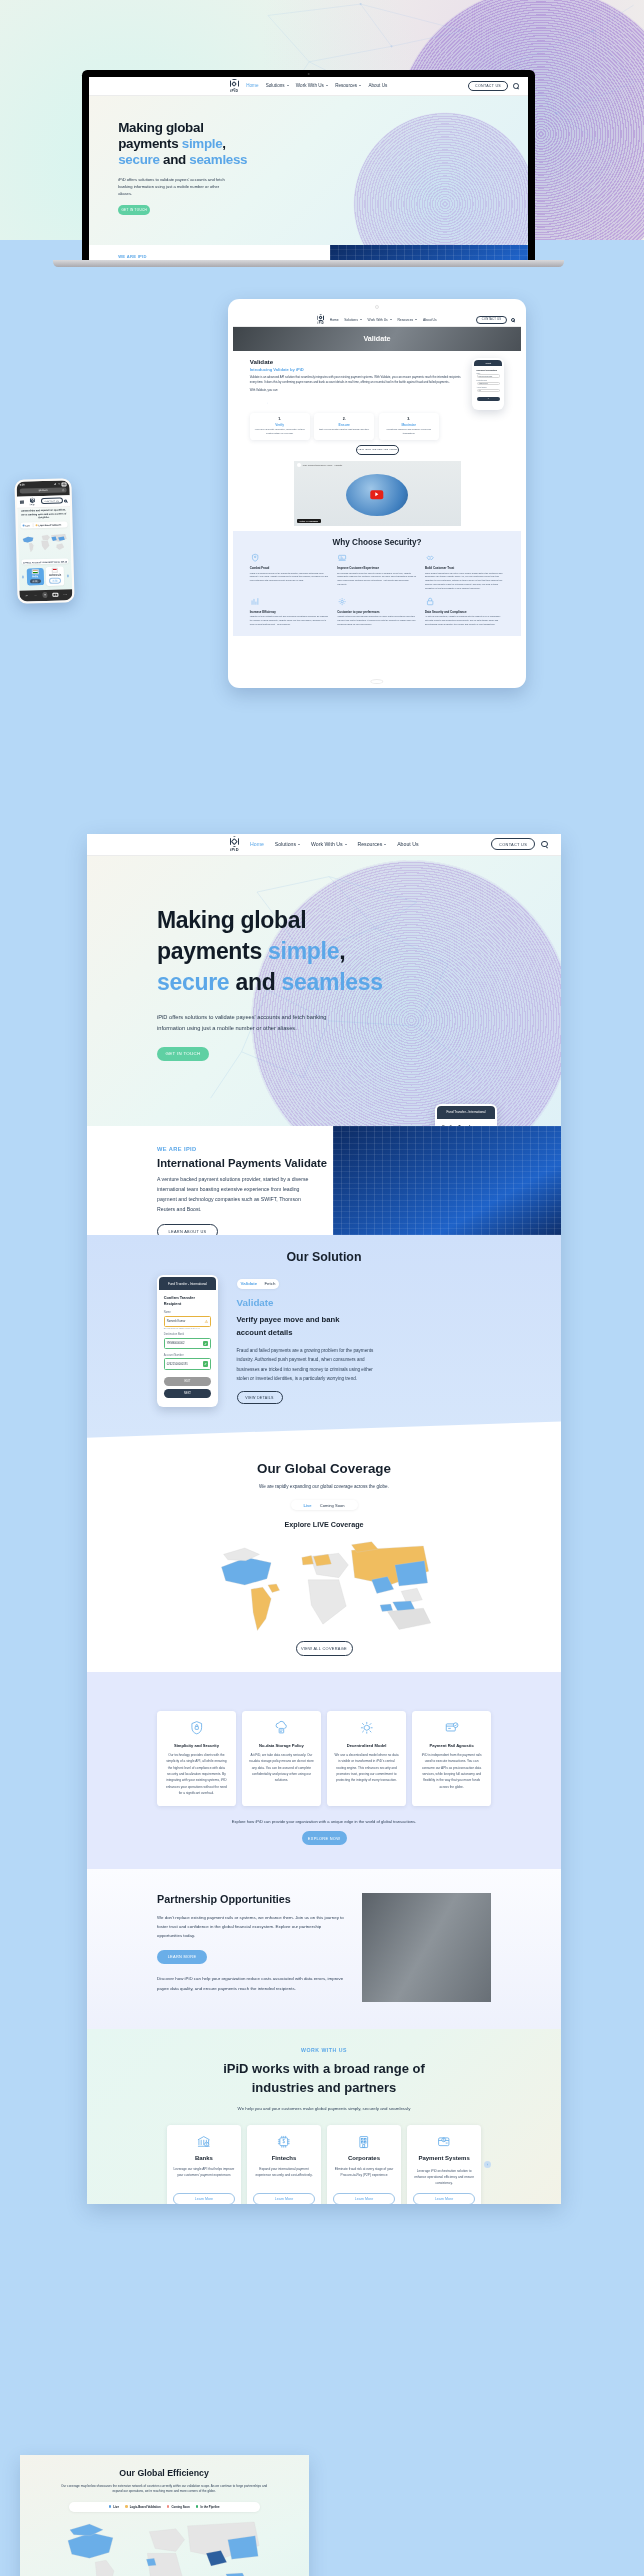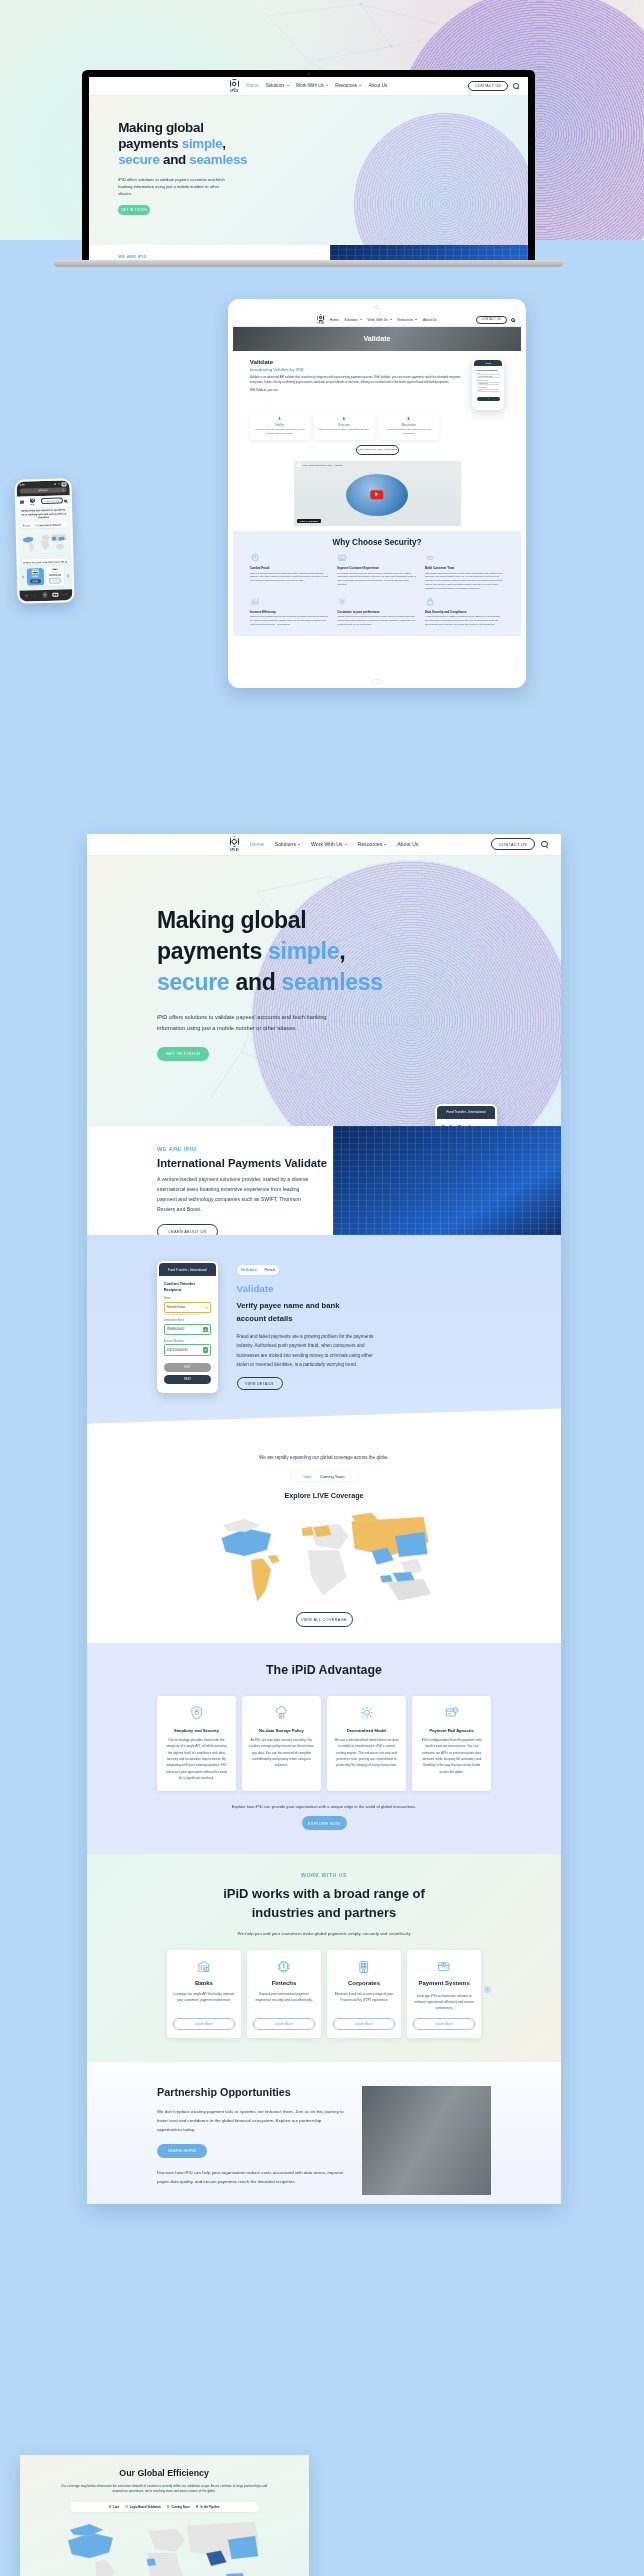--- a/index.html
+++ b/index.html
@@ -508,20 +508,21 @@
     <div style="width:52%;padding:20.6px 0 0 70px;">
       <div style="font-size:5.7px;font-weight:700;color:#5ba7e8;letter-spacing:0.4px;">WE ARE IPID</div>
       <div style="font-size:11.3px;font-weight:800;color:#16202c;margin-top:4.6px;">International Payments Validate</div>
       <div style="font-size:5.2px;color:#31435a;line-height:1.95;margin-top:5.2px;width:155px;">A venture backed payment solutions provider, started by a diverse international team boasting extensive experience from leading payment and technology companies such as SWIFT, Thomson Reuters and Boost.</div>
       <div class="btn-outline" style="width:61px;padding:4.1px 0;font-size:3.9px;margin-top:9.3px;">LEARN ABOUT US</div>
     </div>
     <div class="img-city" style="width:48%;"></div>
   </div>
 
   <div style="background:linear-gradient(180deg,#cfe0fa,#d6e6fb);padding:15.5px 0 31px;position:relative;clip-path:polygon(0 0,100% 0,100% 92%,0 100%);">
+    <div class="sectiontitle" style="font-size:12.4px;">Our Solution</div>
     <div style="display:flex;gap:18.5px;padding:11.3px 70px 0;">
       <div class="phonemock" style="width:61px;align-self:flex-start;">
         <div class="bar" style="font-size:3.1px;padding:4.6px 0 4.1px;">Fund Transfer - International</div>
         <div class="body" style="padding:5.2px 4.6px 6.2px;">
           <div style="font-size:3.9px;font-weight:700;color:#16202c;line-height:1.35;margin-bottom:5.2px;">Confirm Transfer Recipient</div>
           <div style="font-size:2.7px;color:#6b7a88;">Name</div>
           <div class="fld" style="border-color:#e6b23d;padding:2.1px;margin:1.5px 0 0.5px;">
             <span style="font-size:2.7px;color:#32404e;">Ramesh Kumar</span>
             <span style="color:#e6a62d;font-size:4.1px;">⚠</span>
           </div>
@@ -539,28 +540,29 @@
           <div style="background:#9a9a9a;color:#fff;border-radius:6.2px;text-align:center;font-size:2.6px;padding:3.1px 0;margin-bottom:3.1px;">EDIT</div>
           <div style="background:#2b3b4e;color:#fff;border-radius:6.2px;text-align:center;font-size:2.6px;padding:3.1px 0;">NEXT</div>
         </div>
       </div>
       <div style="flex:1;padding-top:3.1px;">
         <div style="background:#fff;border-radius:8.2px;display:inline-flex;padding:2.6px 4.1px;gap:7.2px;box-shadow:0 0.5px 2.6px rgba(0,0,0,.07);">
           <span style="font-size:4.4px;font-weight:700;color:#5ba7e8;">Validate</span>
           <span style="font-size:4.4px;color:#2b3b4e;">Fetch</span>
         </div>
         <div style="font-size:9.8px;font-weight:800;color:#6aaee8;margin-top:8.2px;">Validate</div>
-        <div style="font-size:7.7px;font-weight:700;color:#16202c;margin-top:6.2px;line-height:1.6;width:118px;">Verify payee name and bank account details</div>
+        <div style="font-size:7.7px;font-weight:700;color:#16202c;margin-top:6.2px;line-height:1.6;width:118px;">Verify payee move and bank account details</div>
         <div style="font-size:4.6px;color:#31435a;line-height:2.0;margin-top:7.2px;width:149px;">Fraud and failed payments are a growing problem for the payments industry. Authorised push payment fraud, when consumers and businesses are tricked into sending money to criminals using either stolen or invented identities, is a particularly worrying trend.</div>
         <div class="btn-outline" style="width:46px;padding:3.6px 0;font-size:3.6px;margin-top:8.2px;">VIEW DETAILS</div>
       </div>
     </div>
   </div>
 
   <div class="hexbg" style="background:#fff;padding:23px 0 15.5px;">
+    <div class="sectiontitle" style="font-size:13.4px;">Our Global Coverage</div>
     <div style="text-align:center;font-size:4.6px;color:#31435a;margin-top:8.2px;">We are rapidly expanding our global coverage across the globe.</div>
     <div style="background:#fff;border-radius:8.2px;display:flex;width:67px;margin:11.3px auto 0;padding:2.6px 5.2px;gap:8.2px;justify-content:center;box-shadow:0 0.5px 2.6px rgba(0,0,0,.08);">
       <span style="font-size:4.1px;color:#5ba7e8;font-weight:700;">Live</span>
       <span style="font-size:4.1px;color:#2b3b4e;">Coming Soon</span>
     </div>
     <div class="sectiontitle" style="font-size:7.2px;margin-top:9.3px;">Explore LIVE Coverage</div>
     <svg viewBox="0 0 420 190" style="width:222px;height:103px;display:block;margin:4.1px auto 0;">
       <g stroke="#cfcfcf" stroke-width=".5">
         <path d="M16 62 L64 44 L110 54 L102 84 L60 96 L24 88 Z" fill="#6aaee8"></path>
         <path d="M20 38 L60 26 L88 38 L62 50 L28 48 Z" fill="#e8e8e8"></path>
@@ -577,21 +579,20 @@
         <path d="M340 128 L374 126 L384 146 L352 150 Z" fill="#6aaee8"></path>
         <path d="M316 134 L336 132 L340 144 L320 146 Z" fill="#6aaee8"></path>
         <path d="M330 146 L398 140 L412 168 L352 180 Z" fill="#e0e0e0"></path>
         <path d="M262 20 L300 14 L312 28 L272 34 Z" fill="#f0bd5f"></path>
       </g>
     </svg>
     <div class="btn-outline" style="width:57px;padding:4.1px 0;font-size:3.9px;margin:5.2px auto 0;">VIEW ALL COVERAGE</div>
   </div>
 
   <div style="background:#e3e9fd;padding:20.6px 0 24px;">
-    <div class="sectiontitle" style="font-size:12.4px;">The iPiD Advantage</div>
     <div style="display:flex;gap:6.2px;padding:18.5px 70px 0;">
       <div class="card" style="flex:1;padding:9.3px 6.7px;text-align:center;">
         <svg width="15.5" height="15.5" viewBox="0 0 24 24" fill="none" stroke="#5ba7e8" stroke-width="1.2">
             <path d="M12 2.5l7.5 3v6.5c0 5-3.2 8.3-7.5 9.5-4.3-1.2-7.5-4.5-7.5-9.5V5.5z"></path>
             <rect x="9.5" y="10" width="5" height="4.5" rx=".8"></rect>
             <path d="M10.5 10V8.6a1.5 1.5 0 013 0V10"></path>
           </svg>
         <div style="font-size:4.1px;font-weight:700;color:#16202c;margin:5.2px 0 4.1px;">Simplicity and Security</div>
         <div style="font-size:3.2px;color:#41536a;line-height:2.0;">Our technology provides clients with the simplicity of a single API, all while ensuring the highest level of compliance with data security and localization requirements. By integrating with your existing systems, iPiD enhances your operations without the need for a significant overhaul.</div>
       </div>
@@ -618,20 +619,31 @@
             <path d="M3.5 9.5h14M6.5 13h4"></path>
             <circle cx="18" cy="8" r="3.6" fill="#fff"></circle>
             <path d="M16.4 8l1.2 1.2 2.2-2.4"></path>
           </svg>
         <div style="font-size:4.1px;font-weight:700;color:#16202c;margin:5.2px 0 4.1px;">Payment Rail Agnostic</div>
         <div style="font-size:3.2px;color:#41536a;line-height:2.0;">iPiD is independent from the payment rails used to execute transactions. You can consume our APIs as pre-transaction data services, while keeping full autonomy and flexibility in the way that you move funds across the globe.</div>
       </div>
     </div>
     <div style="text-align:center;font-size:4.1px;color:#31435a;margin-top:13.4px;">Explore how iPiD can provide your organization with a unique edge in the world of global transactions.</div>
     <div class="btn-blue" style="width:45px;padding:4.1px 0;font-size:3.9px;margin:7.2px auto 0;">EXPLORE NOW</div>
+  </div>
+
+  <div style="background:linear-gradient(180deg,#fbfcff,#eef1fc);padding:24px 70px 27px;display:flex;gap:17.5px;">
+    <div style="flex:1;">
+      <div style="font-size:10.8px;font-weight:800;color:#16202c;">Partnership Opportunities</div>
+      <div style="font-size:4.4px;color:#31435a;line-height:2.1;margin-top:8.2px;">We don't replace existing payment rails or systems, we enhance them. Join us on this journey to foster trust and confidence in the global financial ecosystem. Explore our partnership opportunities today.</div>
+      <div class="btn-blue" style="width:50px;padding:4.6px 0;font-size:3.9px;margin-top:9.3px;">LEARN MORE</div>
+      <div style="font-size:4.4px;color:#31435a;line-height:2.1;margin-top:10.3px;">Discover how iPiD can help your organization reduce costs associated with data errors, improve payee data quality, and ensure payments reach the intended recipients.</div>
+
+    </div>
+    <div class="img-hands" style="width:129px;height:109px;align-self:flex-start;"></div>
   </div>
 
   <div style="background:linear-gradient(135deg,#e6f7f2,#e9f6ef 50%,#f4f2e6);padding:18.5px 0 24px;">
     <div style="text-align:center;font-size:5.2px;font-weight:700;color:#5ba7e8;letter-spacing:0.5px;">WORK WITH US</div>
     <div class="sectiontitle" style="font-size:13px;margin-top:7.2px;line-height:1.4;">
       <span>iPiD works with a broad range of</span><br>
       <span>industries and partners</span>
     </div>
     <div style="text-align:center;font-size:4.4px;color:#31435a;margin-top:9.3px;">We help you and your customers make global payments simply, securely and seamlessly</div>
     <div style="display:flex;gap:6.2px;padding:14.4px 80px 0;position:relative;">
@@ -674,31 +686,20 @@
             <path d="M4 10h16M15 14h3"></path>
             <circle cx="12" cy="9" r="3" fill="#fff"></circle>
             <text x="12" y="11" font-size="5.5" text-anchor="middle" fill="#5ba7e8" stroke="none">$</text>
           </svg>
         <div style="font-size:6px;font-weight:700;color:#16202c;margin:6.2px 0 4.6px;line-height:1.3;">Payment Systems</div>
         <div style="font-size:3.2px;color:#41536a;line-height:2.0;flex:1;">Leverage iPiD orchestration solution to enhance operational efficiency and ensure consistency.</div>
         <div style="border:0.4px solid #9dc4e8;color:#5ba7e8;border-radius:7.2px;font-size:3.6px;padding:3.1px 0;margin-top:6.2px;">Learn More</div>
       </div>
       <span style="position:absolute;right:70px;top:50px;width:7.2px;height:7.2px;border-radius:50%;background:#c8def3;display:flex;align-items:center;justify-content:center;font-size:4.1px;color:#5ba7e8;">›</span>
     </div>
-  </div>
-
-  <div style="background:linear-gradient(180deg,#fbfcff,#eef1fc);padding:24px 70px 27px;display:flex;gap:17.5px;">
-    <div style="flex:1;">
-      <div style="font-size:10.8px;font-weight:800;color:#16202c;">Partnership Opportunities</div>
-      <div style="font-size:4.4px;color:#31435a;line-height:2.1;margin-top:8.2px;">We don't replace existing payment rails or systems, we enhance them. Join us on this journey to foster trust and confidence in the global financial ecosystem. Explore our partnership opportunities today.</div>
-      <div class="btn-blue" style="width:50px;padding:4.6px 0;font-size:3.9px;margin-top:9.3px;">LEARN MORE</div>
-      <div style="font-size:4.4px;color:#31435a;line-height:2.1;margin-top:10.3px;">Discover how iPiD can help your organization reduce costs associated with data errors, improve payee data quality, and ensure payments reach the intended recipients.</div>
-
-    </div>
-    <div class="img-hands" style="width:129px;height:109px;align-self:flex-start;"></div>
   </div>
 
 </div>
 
 <div class="abs" style="left:19.6px;top:2455px;width:289px;height:206px;background:linear-gradient(160deg,#f4f3ec,#eaf7f2 55%,#dff3f0);
   box-shadow:0 6.2px 17.5px rgba(30,60,110,.18);overflow:hidden;">
   <div style="text-align:center;padding-top:13.4px;">
     <div class="sectiontitle" style="font-size:8.8px;">Our Global Efficiency</div>
     <div style="font-size:3.1px;color:#31435a;line-height:1.9;padding:5.2px 36px 0;">Our coverage map below showcases the extensive network of countries currently within our validation scope. As we continue to forge partnerships and expand our operations, we're reaching more and more corners of the globe.</div>
   </div>

